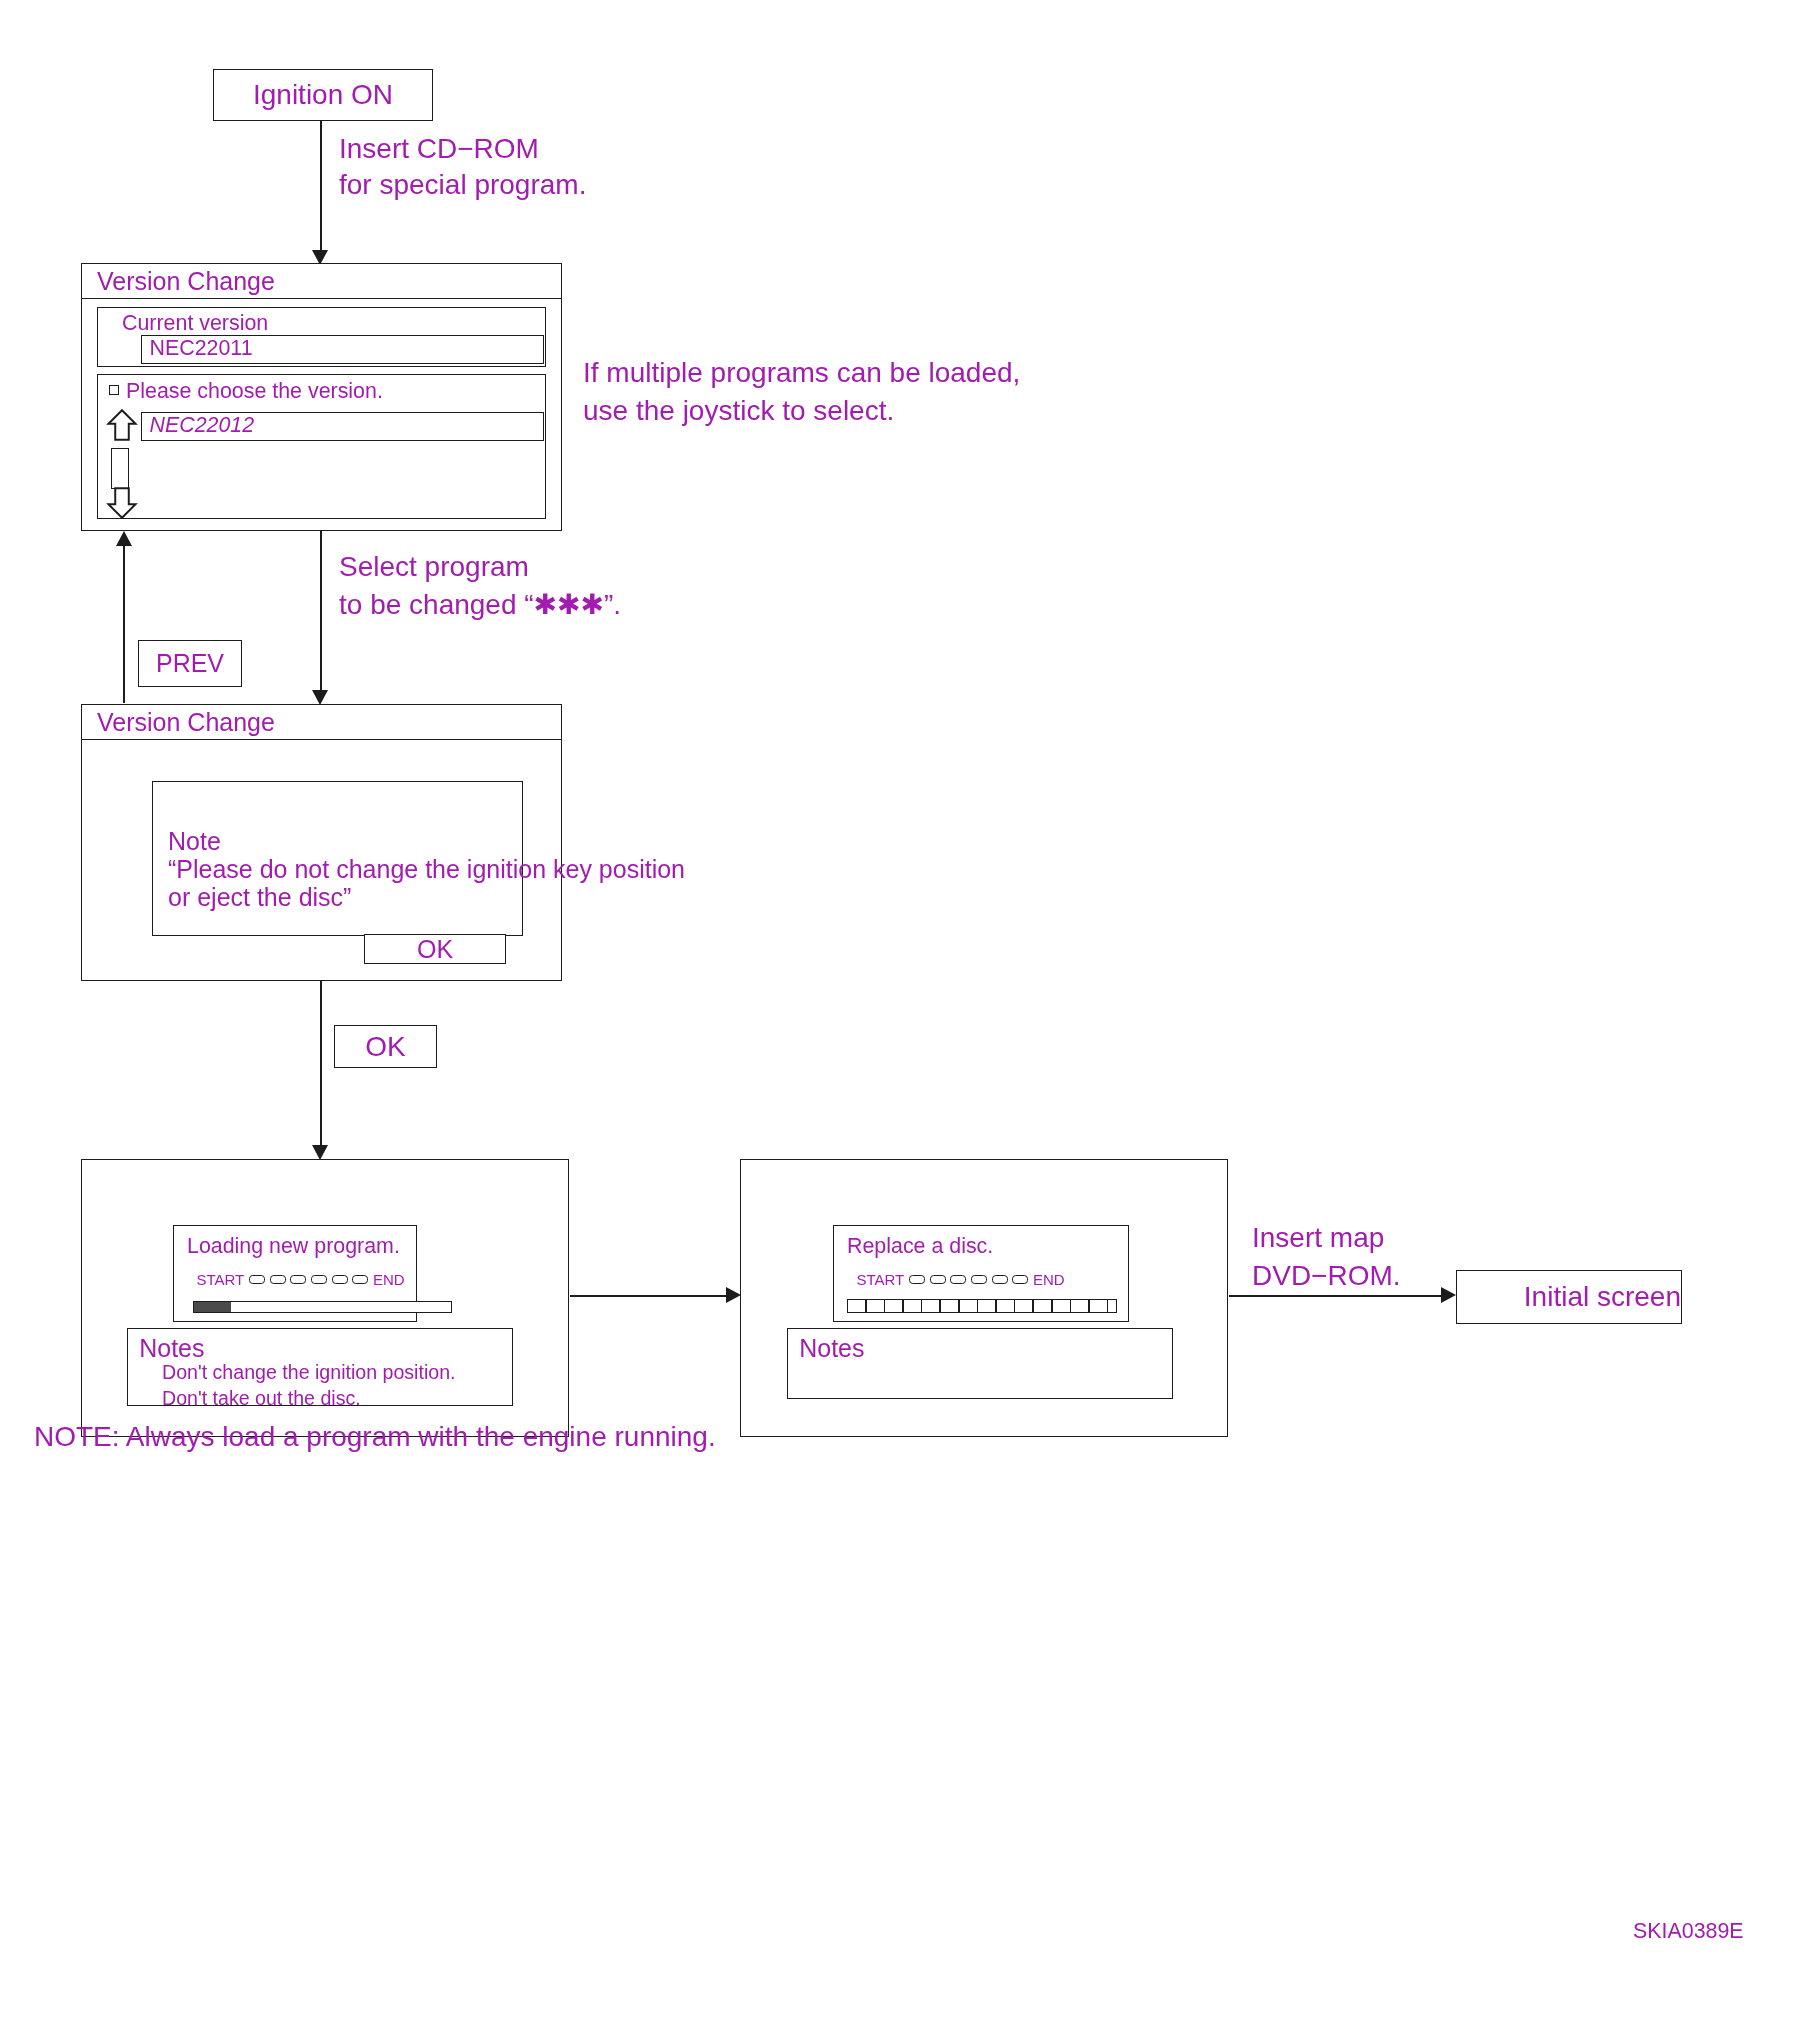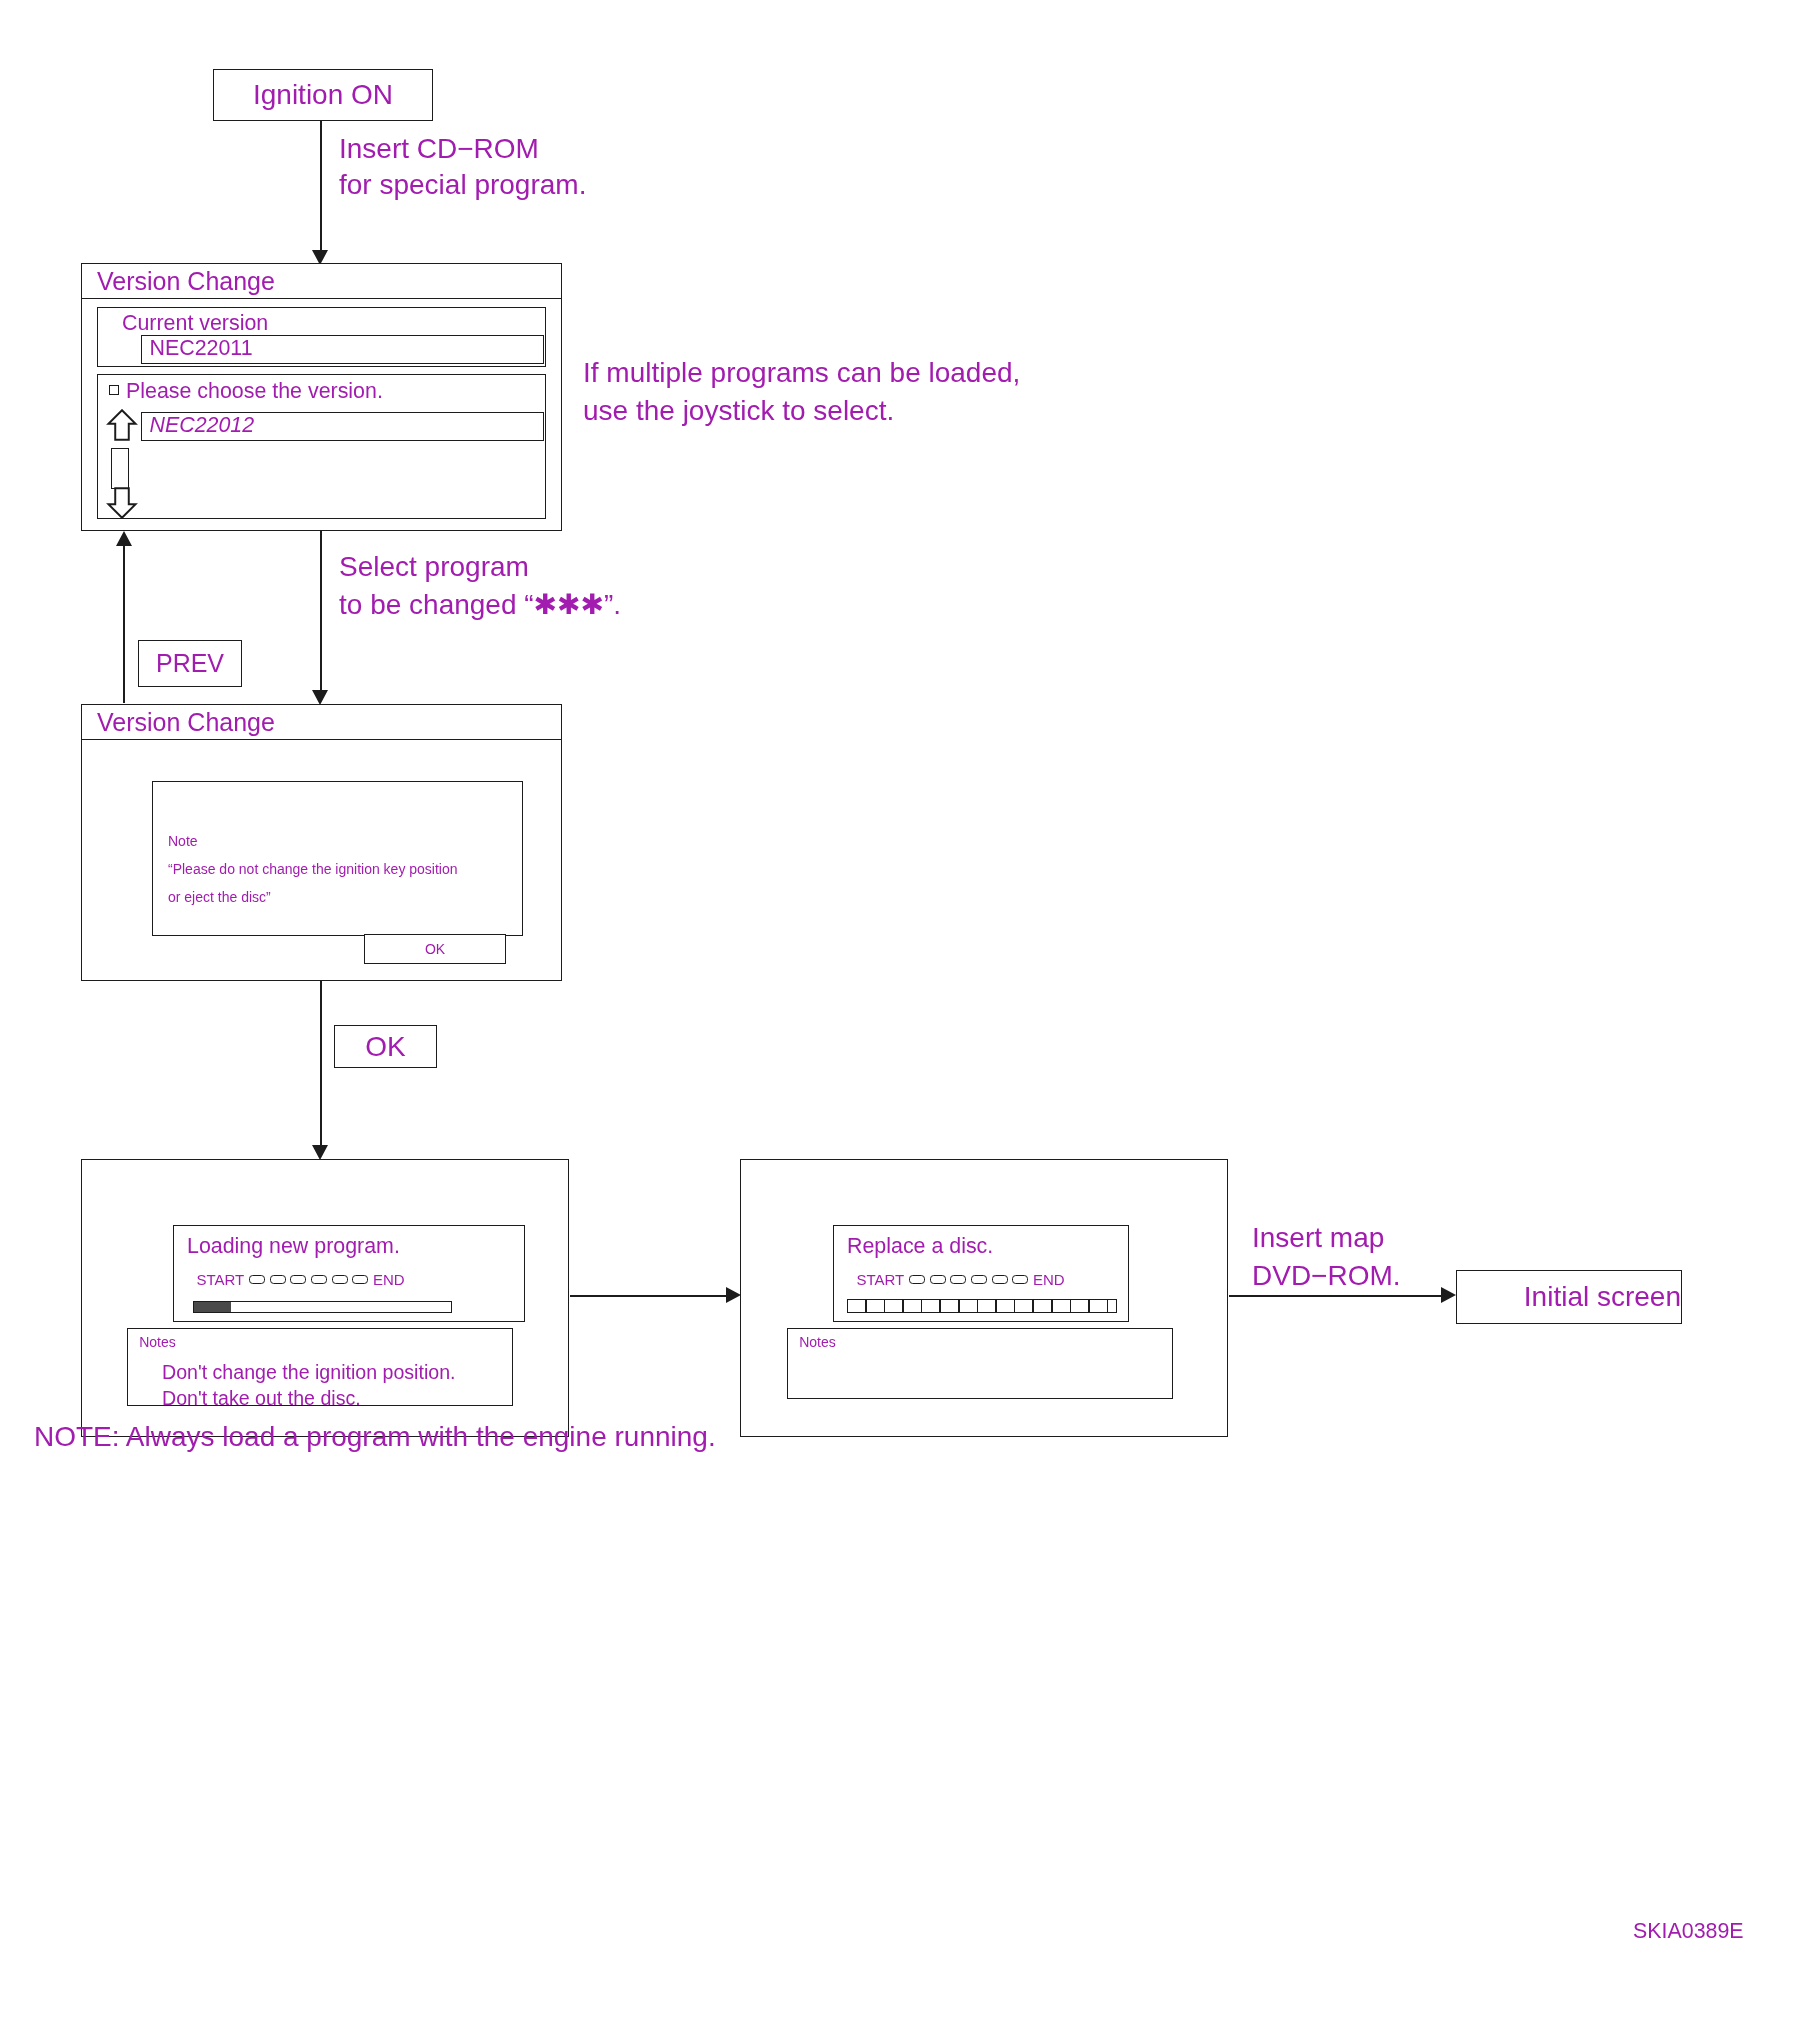--- a/index.html
+++ b/index.html
@@ -8,21 +8,21 @@
     font-family:"Liberation Sans","DejaVu Sans",sans-serif; color:#a21caf;
   }
   .box { position:absolute; border:1.9px solid #1c1c1c; background:#ffffff; box-sizing:border-box; }
   .flex { display:flex; align-items:center; justify-content:center; }
   .txt { position:absolute; white-space:nowrap; }
   .line { position:absolute; background:#1c1c1c; }
   .tri { position:absolute; width:0; height:0; }
   .t30 { font-size:28px; }
   .t27 { font-size:25px; }
   .t23 { font-size:21.4px; }
-  .t22 { font-size:14px; }
+  .t22 { font-size:25px; }
   .t21 { font-size:19.6px; }
   .t19 { font-size:15px; }
 
   
   #ignition { left:213px; top:69px; width:220px; height:52px; }
 
   #lineA { left:320px; top:121px; width:1.9px; height:131px; }
   #triA  { left:312px; top:250px; border-left:8.4px solid transparent; border-right:8.4px solid transparent; border-top:15px solid #1c1c1c; }
   #lblInsert { left:339px; top:131px; line-height:36px; }
 
@@ -52,21 +52,21 @@
   #screen2 { left:81px; top:704px; width:481px; height:277px; }
   #s2-note { left:70px; top:76px; width:371px; height:155px; }
   #s2-note-text { left:15px; top:45px; line-height:28px; white-space:nowrap; position:absolute; }
   #s2-ok { left:282px; top:229px; width:142px; height:30px; }
 
   #lineC { left:320px; top:981px; width:1.9px; height:164px; }
   #triC  { left:312px; top:1145px; border-left:8.4px solid transparent; border-right:8.4px solid transparent; border-top:15px solid #1c1c1c; }
   #okBox { left:334px; top:1025px; width:103px; height:43px; }
 
   #screen3 { left:81px; top:1159px; width:488px; height:278px; }
-  #s3-inner { left:91px; top:65px; width:352px; height:97px; }
+  #s3-inner { left:91px; top:65px; width:244px; height:97px; }
   #s3-title { left:13px; top:8.4px; }
   .progress-row { position:absolute; display:flex; align-items:center; gap:4.7px; }
   #s3-row { left:22.4px; top:45px; }
   .seg { display:inline-block; width:16px; height:8.4px; border:1.4px solid #1c1c1c; border-radius:3.7px; background:#fff; box-sizing:border-box; }
   #s3-bar { left:18.6px; top:75px; width:259px; height:12px; border:1.4px solid #1c1c1c; position:absolute; box-sizing:border-box; background:#fff; }
   .pfill { width:37px; height:100%; background:#4a4a4a; }
   #s3-notes { left:45px; top:168px; width:386px; height:78px; }
   #s3-notes-title { left:11.2px; top:4.7px; }
   #s3-notes-lines { left:34px; top:30px; line-height:26px; white-space:nowrap; position:absolute; }
 

